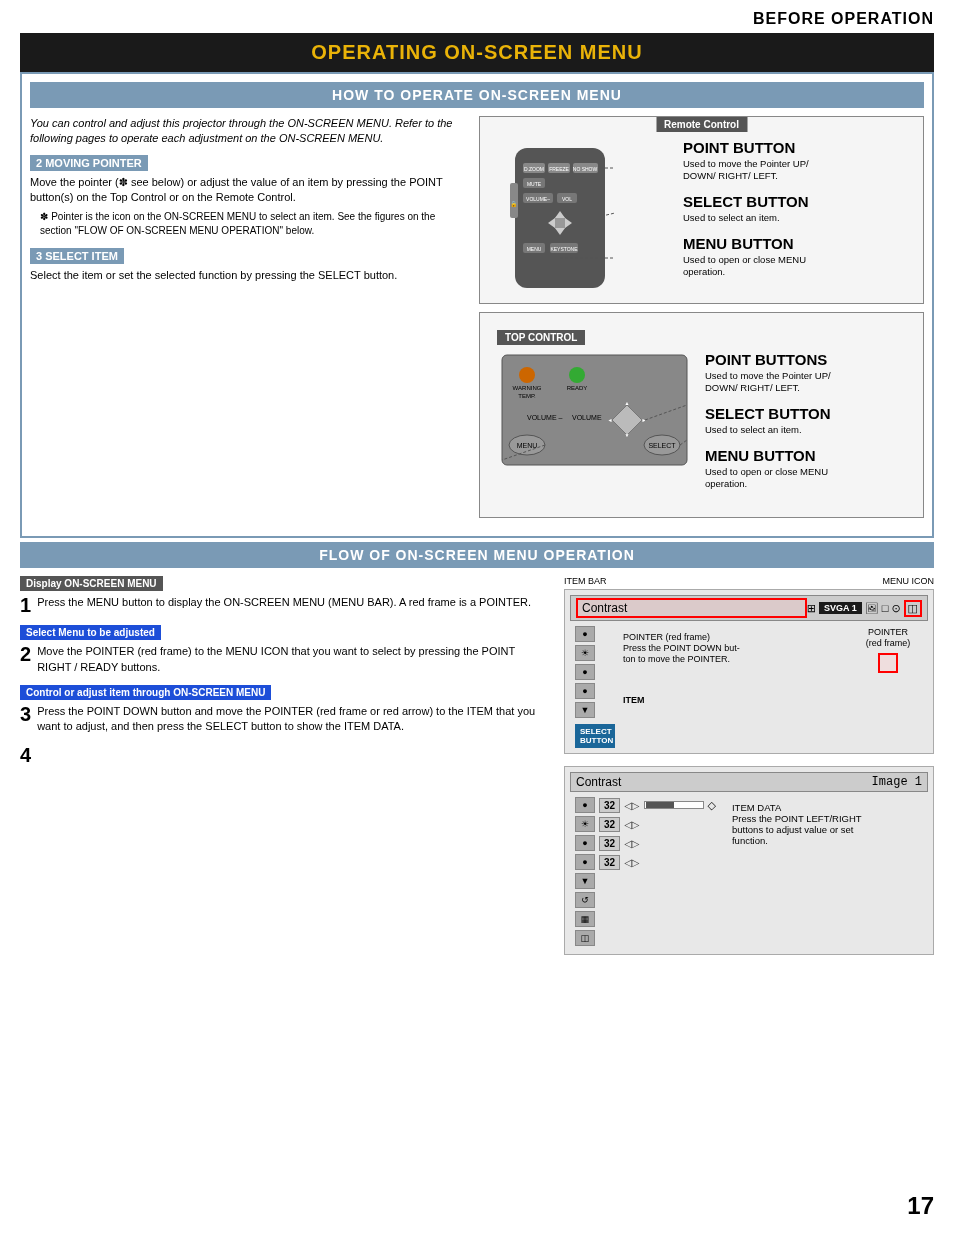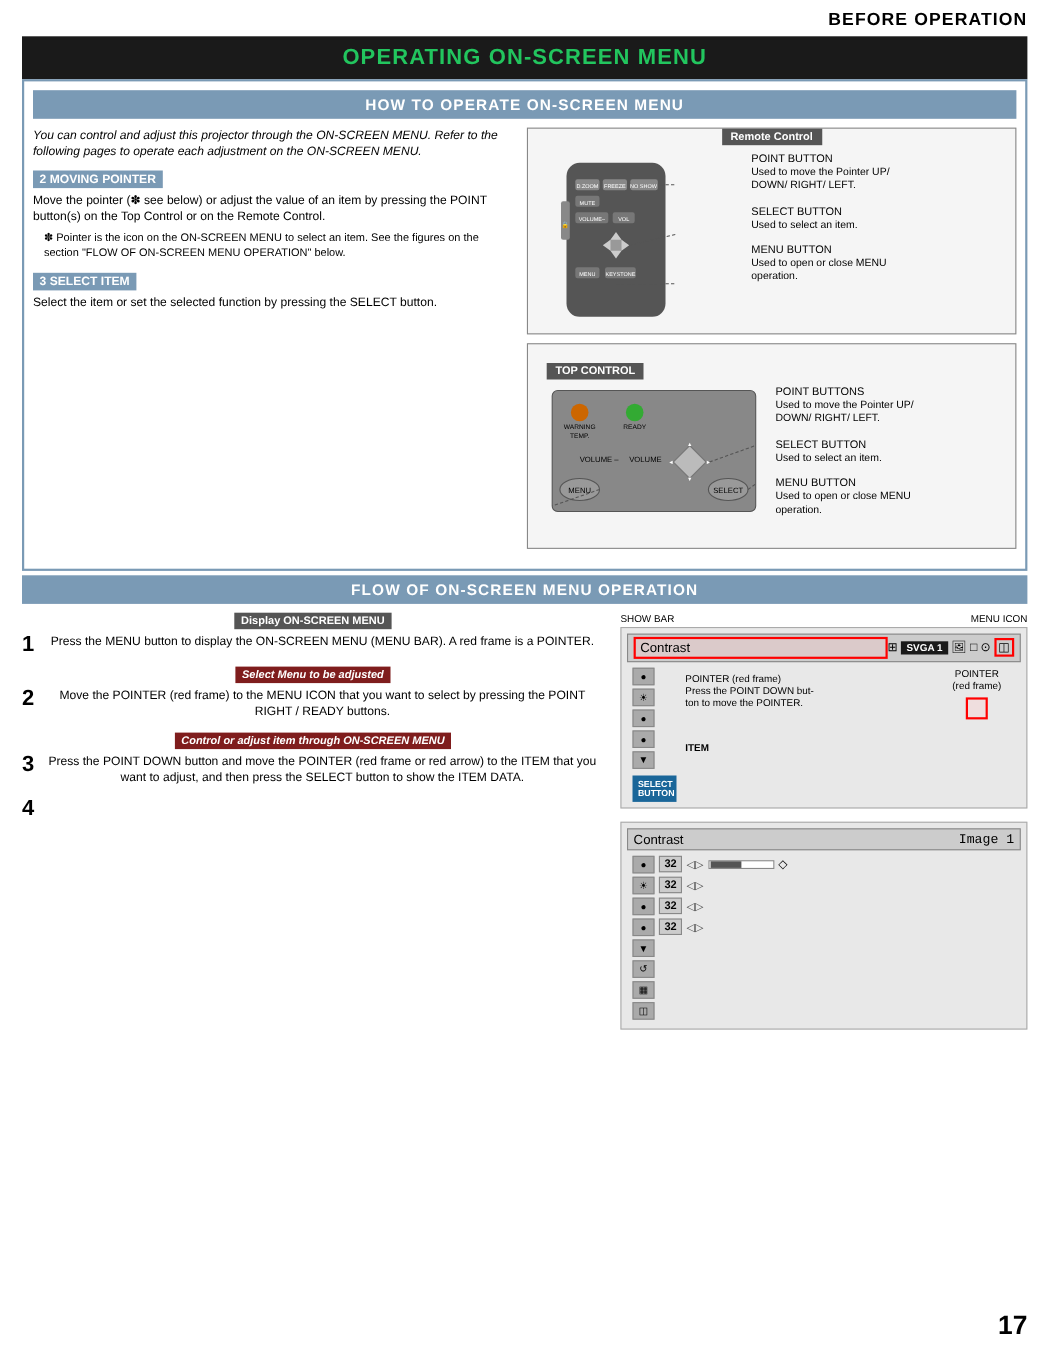--- a/index.html
+++ b/index.html
@@ -24,21 +24,21 @@
     }
 
     
     .main-content {
       padding: 0 20px 20px;
     }
 
     
     .section-title-bar {
       background: #1a1a1a;
-      color: #22c55e;
+      color: #eab308;
       text-align: center;
       font-size: 20px;
       font-weight: bold;
       padding: 8px;
       letter-spacing: 1px;
       margin-bottom: 0;
     }
 
     
     .sub-section-header {
@@ -127,22 +127,22 @@
       font-size: 9.5px;
       line-height: 1.3;
       padding-left: 8px;
     }
 
     .annotation-item {
       margin-bottom: 10px;
     }
 
     .annotation-label {
-      font-weight: normal;
-      font-size: 10px;
+      font-weight: bold;
+      font-size: 15px;
       display: block;
     }
 
     
     .top-control-box {
       border: 1px solid #888;
       background: #f5f5f5;
       padding: 17px;
       position: relative;
     }
@@ -157,42 +157,40 @@
       margin-bottom: 5px;
     }
 
     .flow-columns {
       display: flex;
       gap: 15px;
     }
 
     .flow-left {
       flex: 1;
-      text-align: center;
     }
 
     .flow-right {
       width: 370px;
       flex-shrink: 0;
     }
 
     
     .step-label {
       background: #555;
       color: #fff;
       font-size: 10px;
       font-weight: bold;
       padding: 2px 6px;
       display: inline-block;
       margin-bottom: 4px;
     }
 
     .step-label.orange {
-      background: #7f1d1d;
-      font-style: italic;
+      background: #1d4ed8;
     }
 
     .step-number {
       font-size: 20px;
       font-weight: bold;
       float: left;
       margin-right: 6px;
       line-height: 1;
     }
 
@@ -552,21 +550,21 @@
           <span class="step-number">4</span>
         </div>
 
       </div>
 
       <div class="flow-right">
 
         <div style="position:relative; margin-bottom: 12px;">
 
           <div class="menu-bar-annotation">
-            <span>SHOW BAR</span>
+            <span>ITEM BAR</span>
             <span>MENU ICON</span>
           </div>
 
           <div class="menu-diagram">
 
             <div class="menu-bar-row">
               <span class="menu-contrast-label pointer-frame-red">Contrast</span>
               <div class="menu-icon-group">
                 <span style="font-size:11px;">⊞</span>
                 <span class="menu-svga">SVGA 1</span>
@@ -646,20 +644,23 @@
                   <span class="menu-item-icon">↺</span>
                 </div>
                 <div class="item-row">
                   <span class="menu-item-icon">▦</span>
                 </div>
                 <div class="item-row">
                   <span class="menu-item-icon">◫</span>
                 </div>
               </div>
 
+              <div style="font-size:9.5px; margin-left:8px; padding-top:5px;">
+                <span>ITEM DATA<br>Press the POINT LEFT/RIGHT<br>buttons to adjust value or set<br>function.</span>
+              </div>
             </div>
           </div>
         </div>
 
       </div>
     </div>
   </div>
 
 </div>
 

